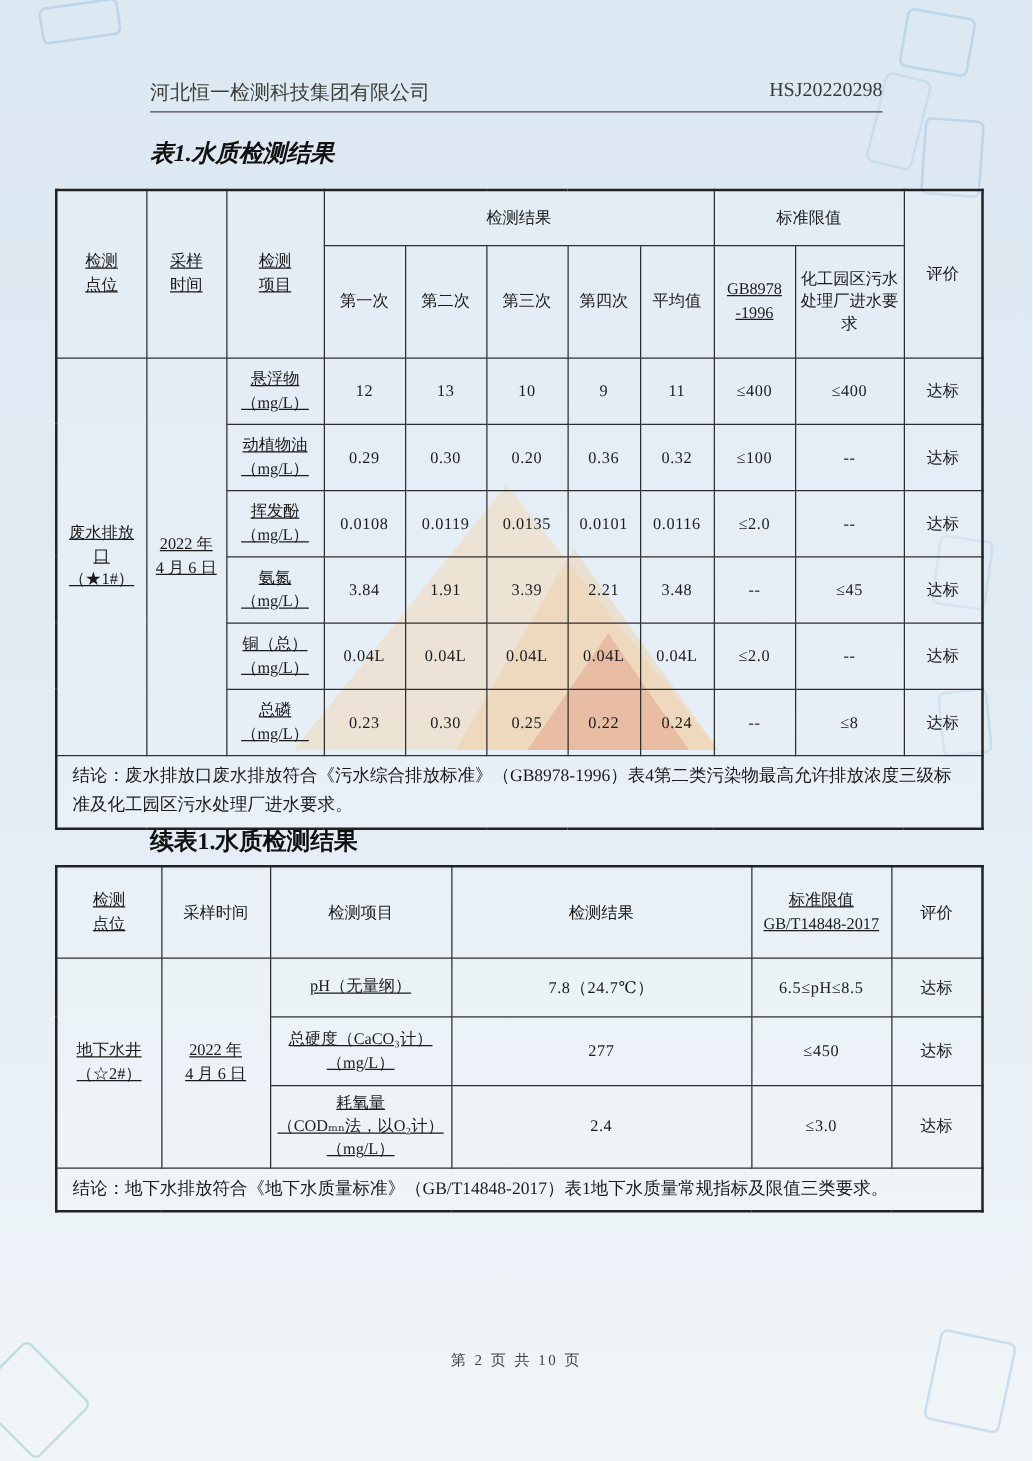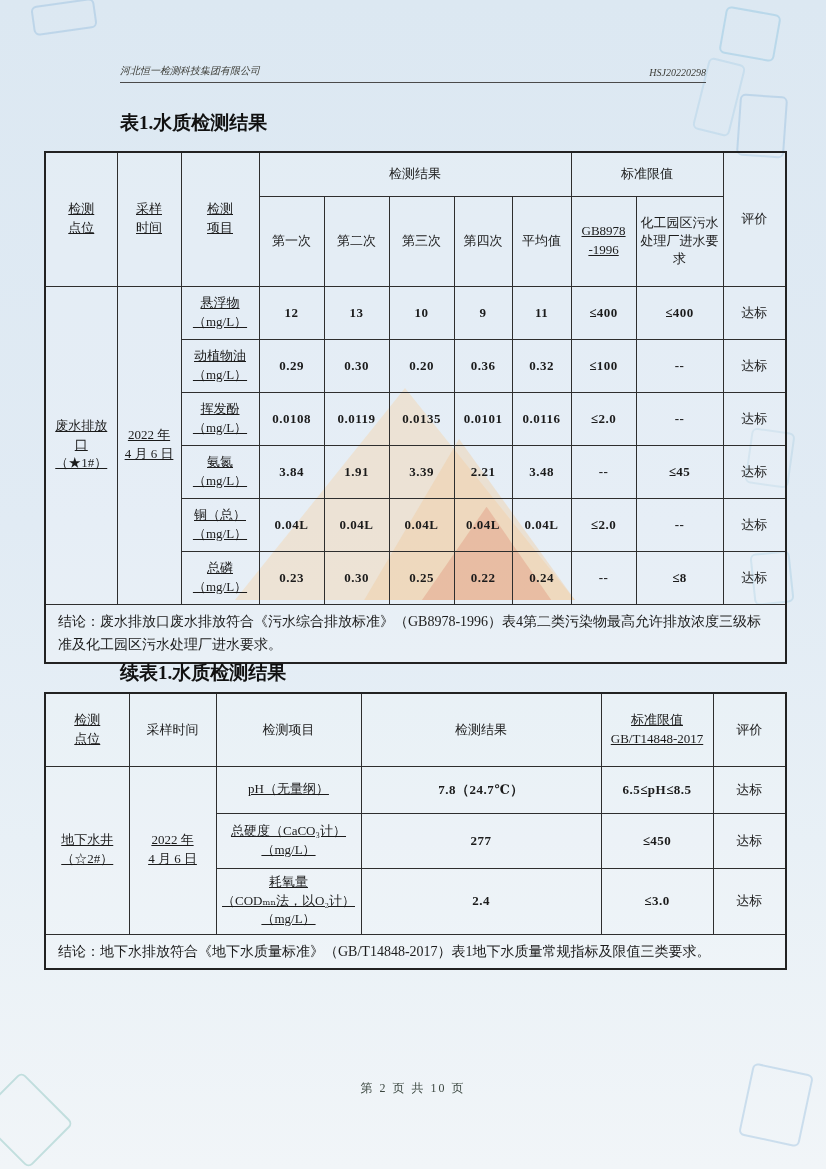--- a/index.html
+++ b/index.html
@@ -2,33 +2,33 @@
 <html><head>
 <meta charset="utf-8">
 <style>
   html,body{margin:0;padding:0;}
   .page{
     position:relative;width:826px;height:1169px;overflow:hidden;
     background:linear-gradient(180deg,#dce8f2 0%,#e1ebf4 45%,#e8f0f6 72%,#f1f5f8 100%);
     font-family:"Liberation Serif","DejaVu Serif",serif;color:#1d1d1d;
   }
   
-  .doc-header{position:absolute;left:120px;top:64px;width:586px;display:flex;justify-content:space-between;align-items:flex-end;border-bottom:1.5px solid #4a4a4a;padding-bottom:4px;font-size:10px;color:#3c3c36;font-style:italic;}
+  .doc-header{position:absolute;left:120px;top:64px;width:586px;display:flex;justify-content:space-between;border-bottom:1.5px solid #4a4a4a;padding-bottom:4px;font-size:16px;color:#3c3c36;}
   .doc-title{position:absolute;left:120px;font-size:19px;font-weight:bold;color:#111;}
-  .t1-title{top:110px;}
+  .t1-title{top:110px;font-style:italic;}
   .t2-title{top:660px;}
   
   table{border-collapse:collapse;table-layout:fixed;position:absolute;left:44px;background:rgba(255,255,255,0.18);}
   .t1{top:151px;width:741px;}
   .t2{top:692px;width:741px;}
   td{border:1px solid #2e2e2e;text-align:center;vertical-align:middle;font-size:13px;padding:2px;overflow:hidden;color:#1b1b1b;}
   table{border:2px solid #222;}
   .cell-line{display:block;line-height:1.45;text-decoration:underline;}
   .concl{text-align:left;font-size:14px;padding:5px 12px;line-height:1.7;}
-  .num{letter-spacing:0.5px;font-weight:bold;}
+  .num{letter-spacing:0.5px;}
   
   .doc-footer{position:absolute;left:0;top:1080px;width:826px;text-align:center;font-size:12px;letter-spacing:2px;color:#3a463f;}
   
   .wm{position:absolute;pointer-events:none;}
   .wm-mountains{left:235px;top:388px;width:340px;height:212px;z-index:0;}
   .wm-tri{position:absolute;}
   .wm-tri1{left:0;top:0;width:100%;height:100%;background:#f3c993;opacity:.42;clip-path:polygon(50% 0,0 100%,100% 100%);}
   .wm-tri2{left:38%;top:24%;width:62%;height:76%;background:#f0bd83;opacity:.38;clip-path:polygon(45% 0,0 100%,100% 100%);}
   .wm-tri3{left:55%;top:56%;width:38%;height:44%;background:#d4684a;opacity:.32;clip-path:polygon(50% 0,0 100%,100% 100%);}
   .wm-stamp{border:2px solid rgba(125,175,215,.32);border-radius:6px;}

